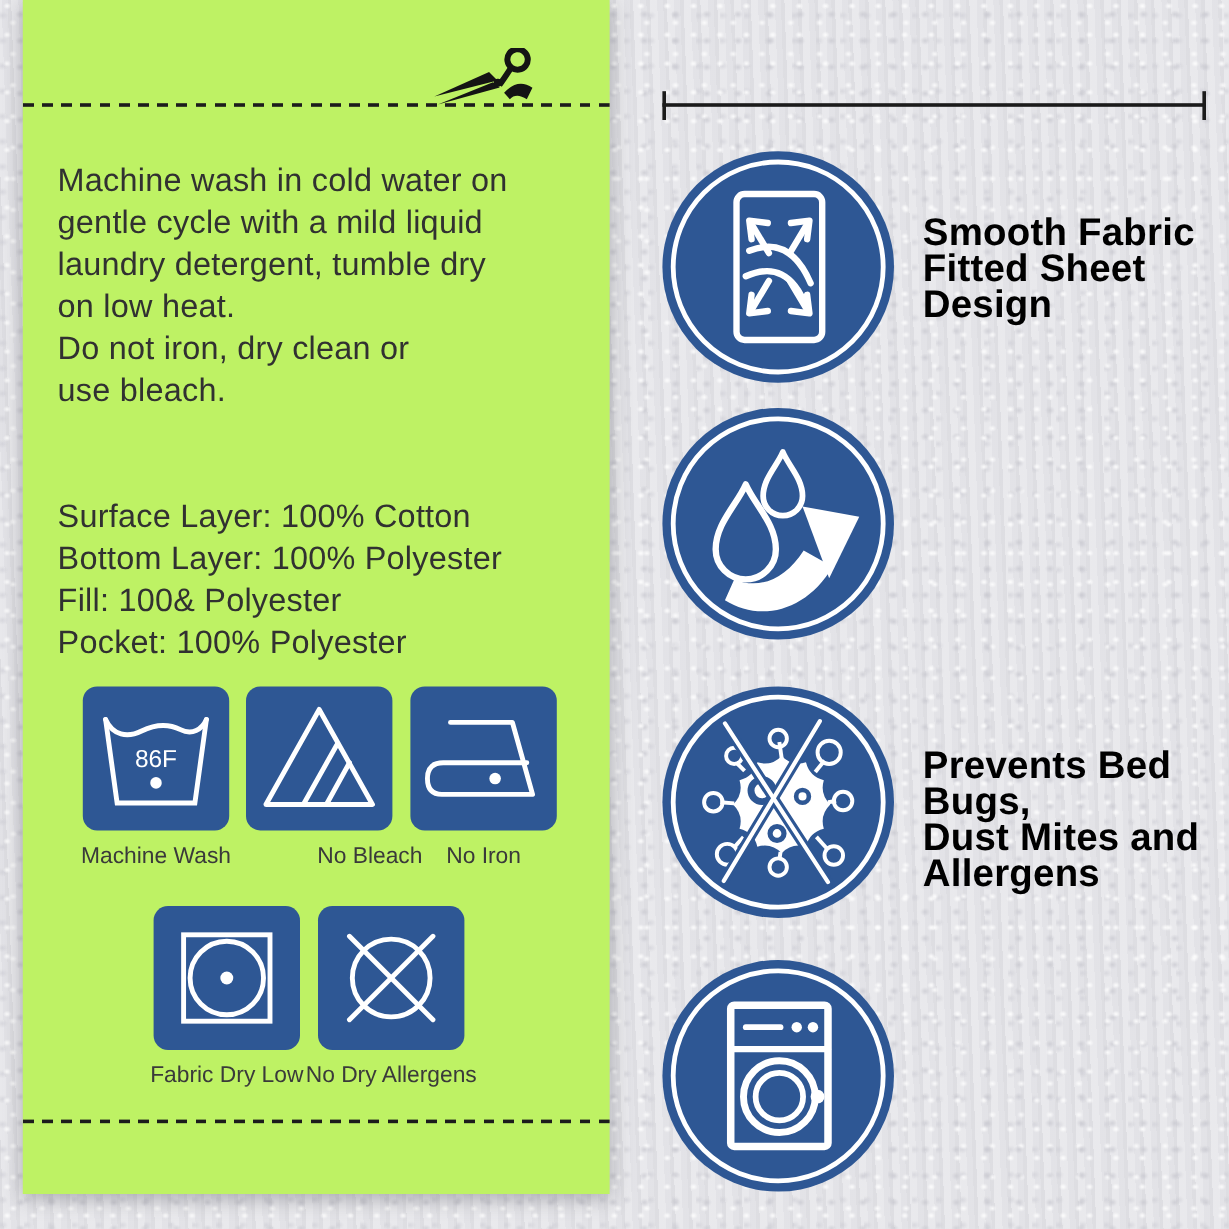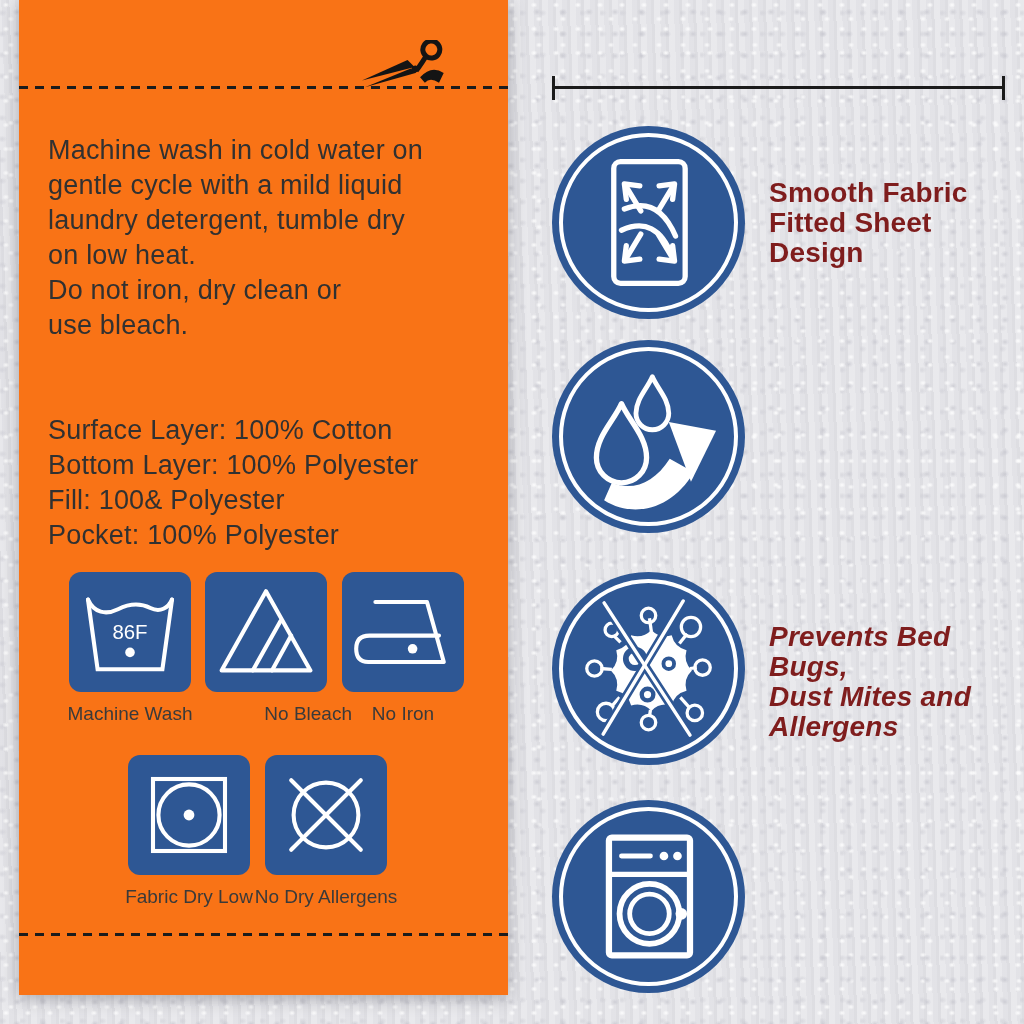--- a/index.html
+++ b/index.html
@@ -10,21 +10,21 @@
     background-image:
       radial-gradient(5px 4px at 6px 5px, rgba(255,255,255,.95), rgba(255,255,255,0) 70%),
       radial-gradient(6px 5px at 17px 12px, rgba(198,198,206,.7), rgba(255,255,255,0) 70%),
       radial-gradient(5px 4px at 11px 19px, rgba(255,255,255,.85), rgba(255,255,255,0) 70%),
       radial-gradient(7px 5px at 2px 13px, rgba(205,205,212,.6), rgba(255,255,255,0) 70%),
       repeating-linear-gradient(88deg, rgba(213,213,219,.45) 0 3px, rgba(238,238,242,.45) 3px 9px, rgba(224,224,230,.45) 9px 14px);
     background-size:22px 24px, 26px 22px, 24px 26px, 20px 21px, 100% 100%;
   }
   .card{
     position:absolute;left:19px;top:0;width:489px;height:995px;
-    background:#f97316;box-shadow:0 3px 16px rgba(90,90,100,.45);
+    background:#bef264;box-shadow:0 3px 16px rgba(90,90,100,.45);
   }
   .cutline{
     position:absolute;left:0;width:100%;height:3px;
     background:repeating-linear-gradient(to right,#1c1c1c 0 9px,transparent 9px 16px);
   }
   .cutline-top{top:86px;}
   .cutline-bottom{top:933px;}
   .scissors{position:absolute;left:340px;top:40px;width:112px;height:50px;}
   .care-text{
     position:absolute;left:29px;top:133px;width:450px;
@@ -67,24 +67,24 @@
   #feature-4{top:800px;}
   .fcircle{
     position:relative;flex:none;width:193px;height:193px;border-radius:50%;
     background:#2e5794;
   }
   .fcircle::after{
     content:"";position:absolute;inset:7px;border:4px solid #fff;border-radius:50%;
   }
   .fcircle svg{position:absolute;inset:0;width:100%;height:100%;z-index:2;}
   .flabel{
-    margin-left:24px;font-weight:bold;font-size:28px;line-height:30px;
-    color:#7f1d1d;letter-spacing:.2px;white-space:pre-line;
-  }
-  #feature-3 .flabel{margin-top:26px;font-style:italic;}
+    margin-left:24px;font-weight:bold;font-size:32px;line-height:30px;
+    color:#000000;letter-spacing:.2px;white-space:pre-line;
+  }
+  #feature-3 .flabel{margin-top:26px;}
   #feature-4 .flabel{margin-top:10px;}
 </style>
 </head>
 <body>
 
 <div class="card">
 
   <svg class="scissors" viewBox="0 0 112 50" aria-hidden="true">
     <g transform="rotate(-8 56 30)" fill="#141414">
       <path d="M2,33 L50,19 L56,27 Z"></path>

